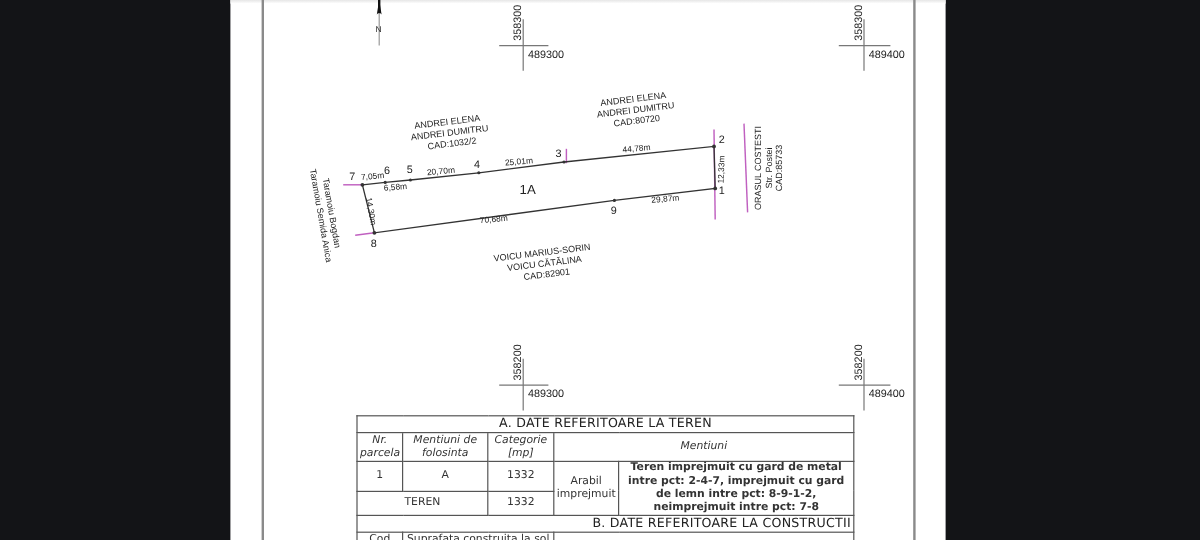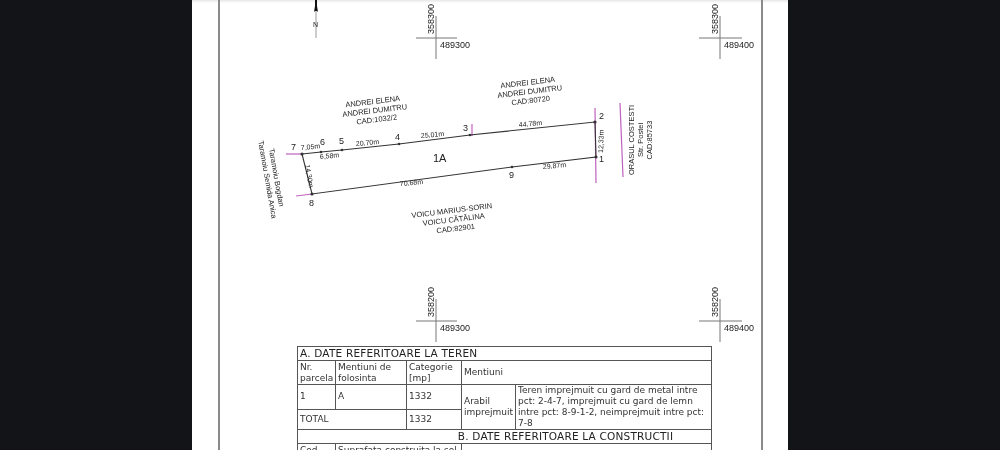--- a/index.html
+++ b/index.html
@@ -24,25 +24,25 @@
   .plan text { font-family: "Liberation Sans", sans-serif; fill: #222; }
   .tbl {
     position: absolute; left: 297px; top: 346px; width: 414px;
     border-collapse: collapse;
     font-family: "DejaVu Sans", sans-serif;
     font-size: 9px; color: #333;
     table-layout: fixed;
   }
   .tbl td {
     border: 1px solid #555;
-    text-align: left; vertical-align: middle;
+    text-align: center; vertical-align: middle;
     padding: 0 2px; line-height: 11px;
   }
   .tbl .sec-title { font-size: 10.5px; color: #222; height: 13px; letter-spacing: 0.2px; }
-  .tbl .sec-title-b { text-align: center; padding-left: 124px; margin-top: 28px; }
+  .tbl .sec-title-b { text-align: right; padding-left: 124px; margin-top: 28px; }
 </style>
 </head>
 <body>
 
 <div class="page"></div>
 <div class="top-shade"></div>
 <div class="frame-line" style="left:218px;"></div>
 <div class="frame-line" style="left:761px;"></div>
 
 <svg class="plan" width="1000" height="450" viewBox="0 0 1000 450">
@@ -157,35 +157,35 @@
     <col style="width:38px">
     <col style="width:71px">
     <col style="width:55px">
     <col style="width:54px">
     <col style="width:196px">
   </colgroup>
   <tbody>
       <tr>
     <td colspan="5" class="sec-title">A. DATE REFERITOARE LA TEREN</td>
   </tr>
-  <tr style="height:24px;">
+  <tr style="height:24px;font-style:italic;">
     <td>Nr. parcela</td>
     <td>Mentiuni de folosinta</td>
     <td>Categorie [mp]</td>
     <td colspan="2">Mentiuni</td>
   </tr>
   <tr style="height:18px;">
     <td>1</td>
     <td>A</td>
     <td>1332</td>
     <td rowspan="2">Arabil imprejmuit</td>
-    <td rowspan="2" style="line-height:11px;">Teren imprejmuit cu gard de metal intre pct: 2-4-7, imprejmuit cu gard de lemn intre pct: 8-9-1-2, neimprejmuit intre pct: 7-8</td>
+    <td rowspan="2" style="line-height:11px;font-weight:bold;">Teren imprejmuit cu gard de metal intre pct: 2-4-7, imprejmuit cu gard de lemn intre pct: 8-9-1-2, neimprejmuit intre pct: 7-8</td>
   </tr>
   <tr style="height:15px;">
-    <td colspan="2">TOTAL</td>
+    <td colspan="2">TEREN</td>
     <td>1332</td>
   </tr>
   <tr>
     <td colspan="5" class="sec-title sec-title-b">B. DATE REFERITOARE LA CONSTRUCTII</td>
   </tr>
   <tr style="height:24px;">
     <td>Cod constr.</td>
     <td colspan="2">Suprafata construita la sol [mp]</td>
     <td colspan="2"></td>
   </tr>

